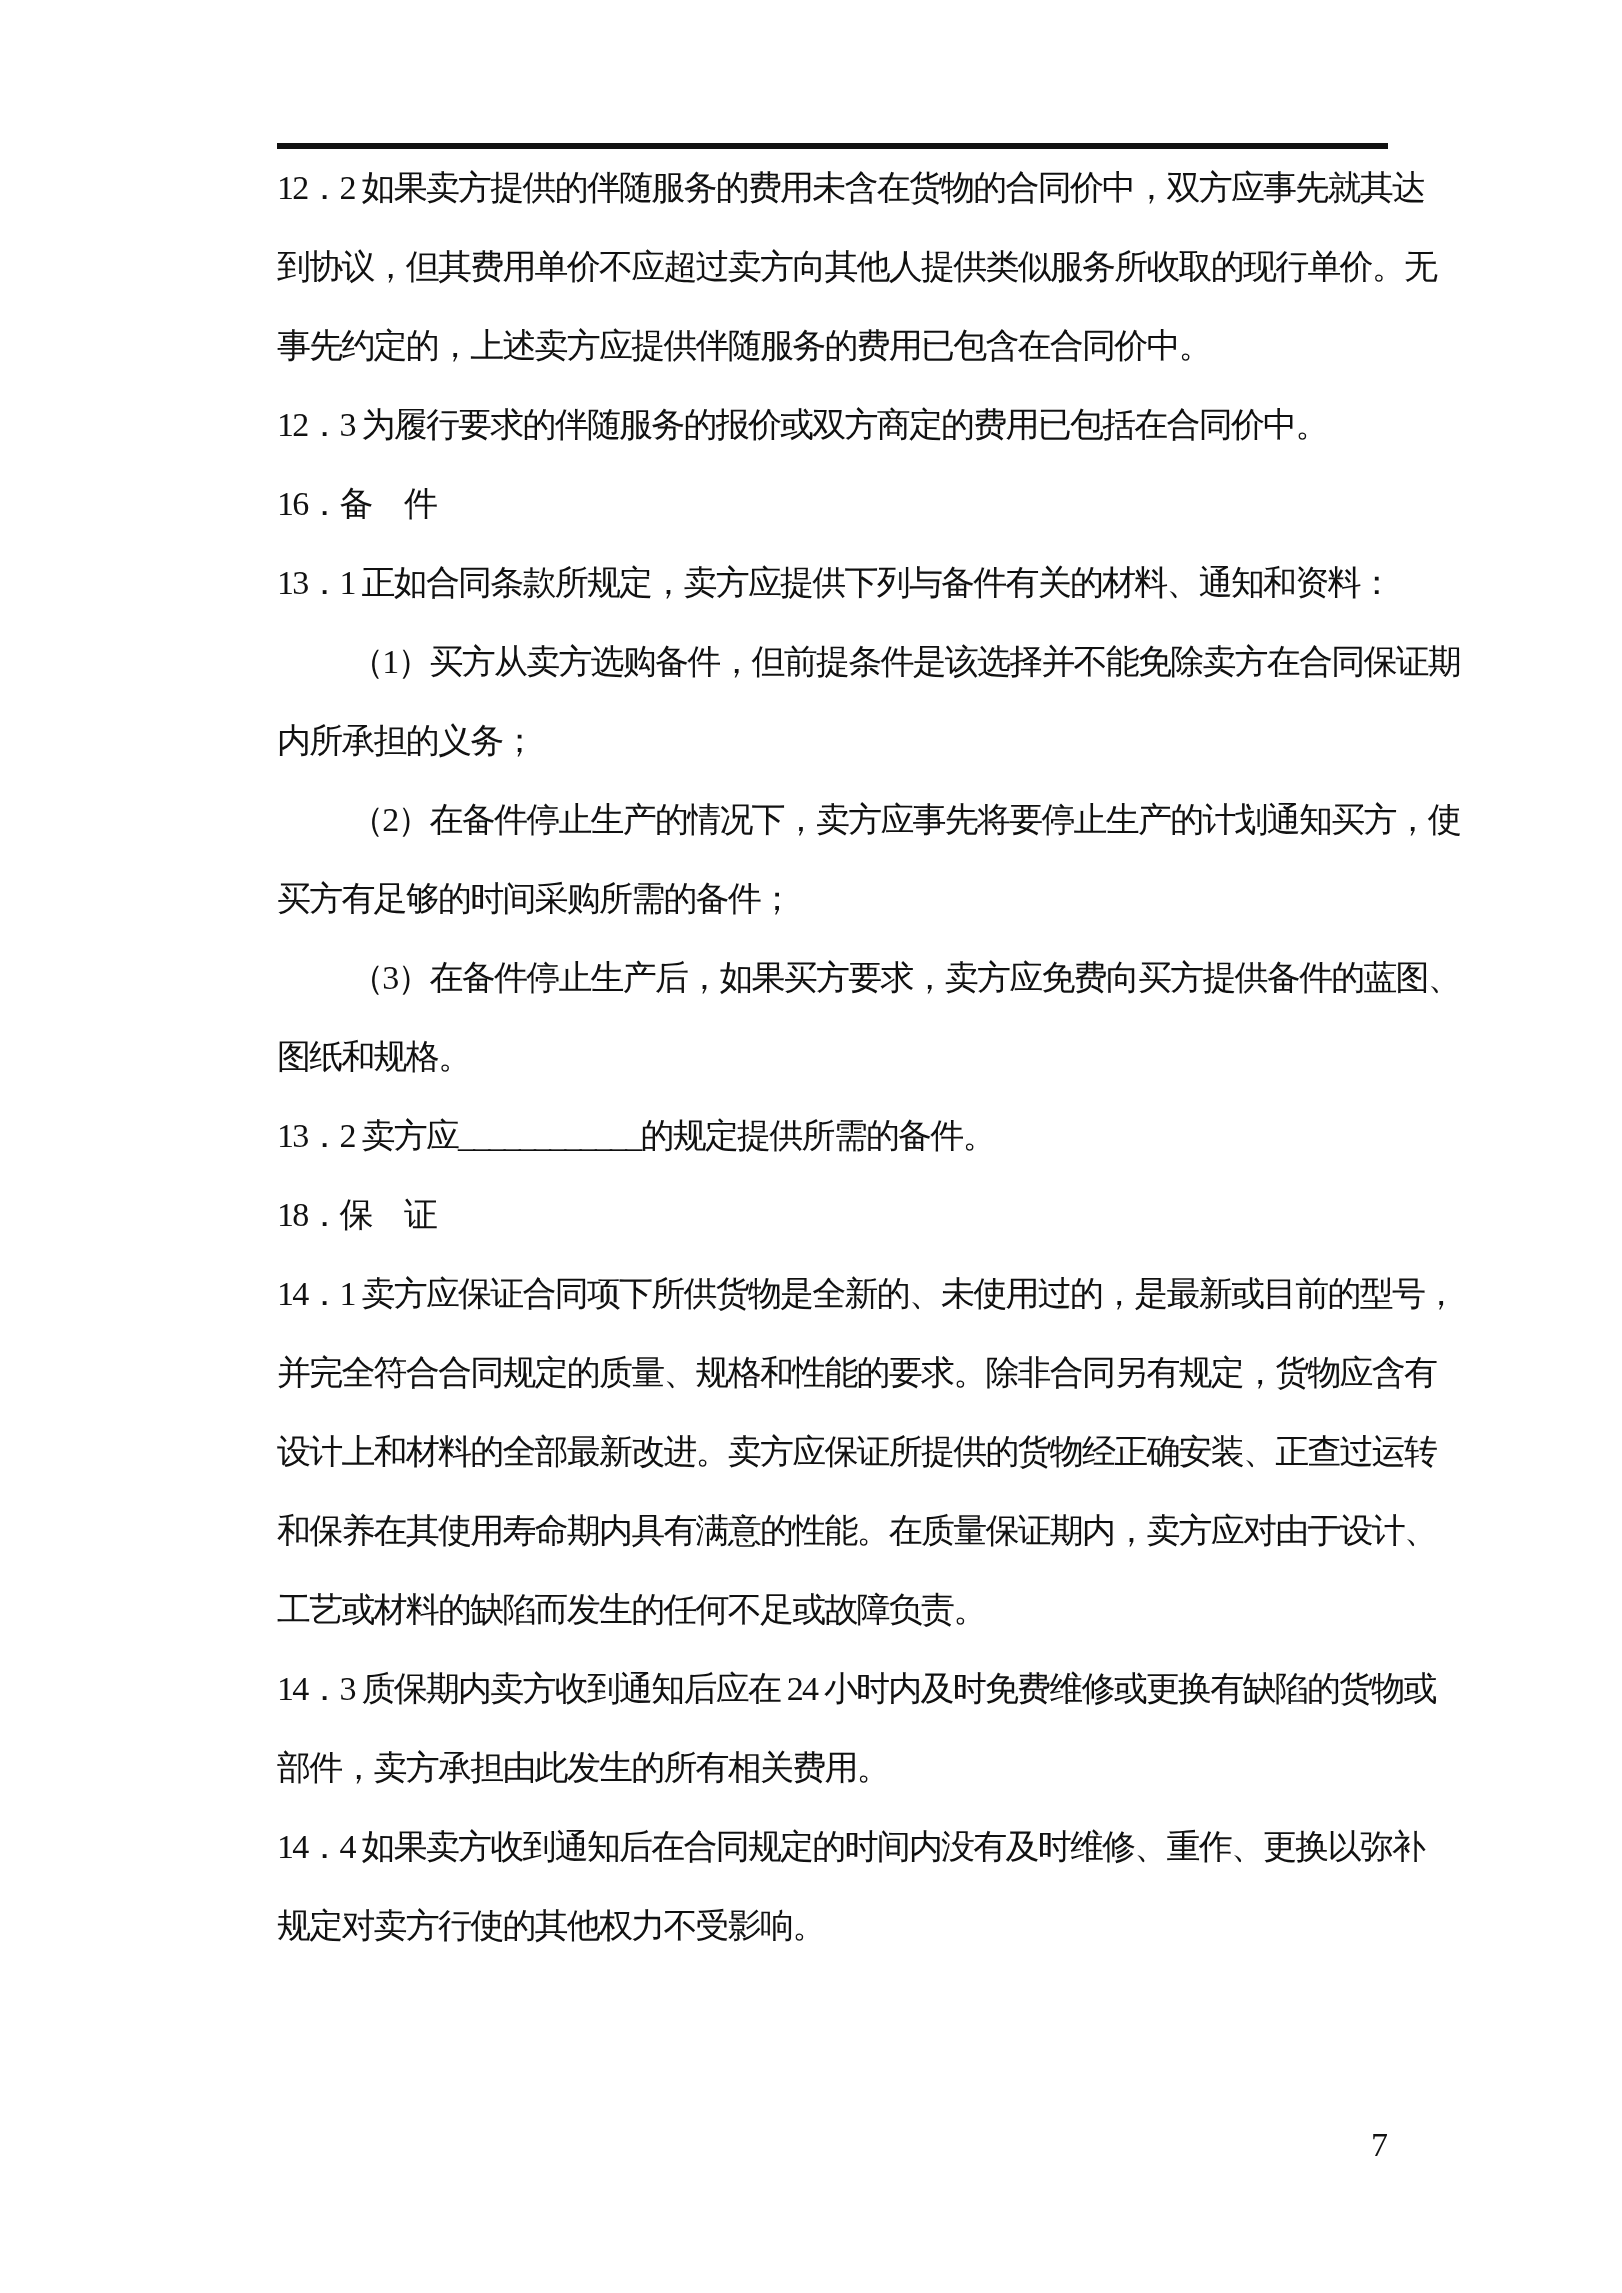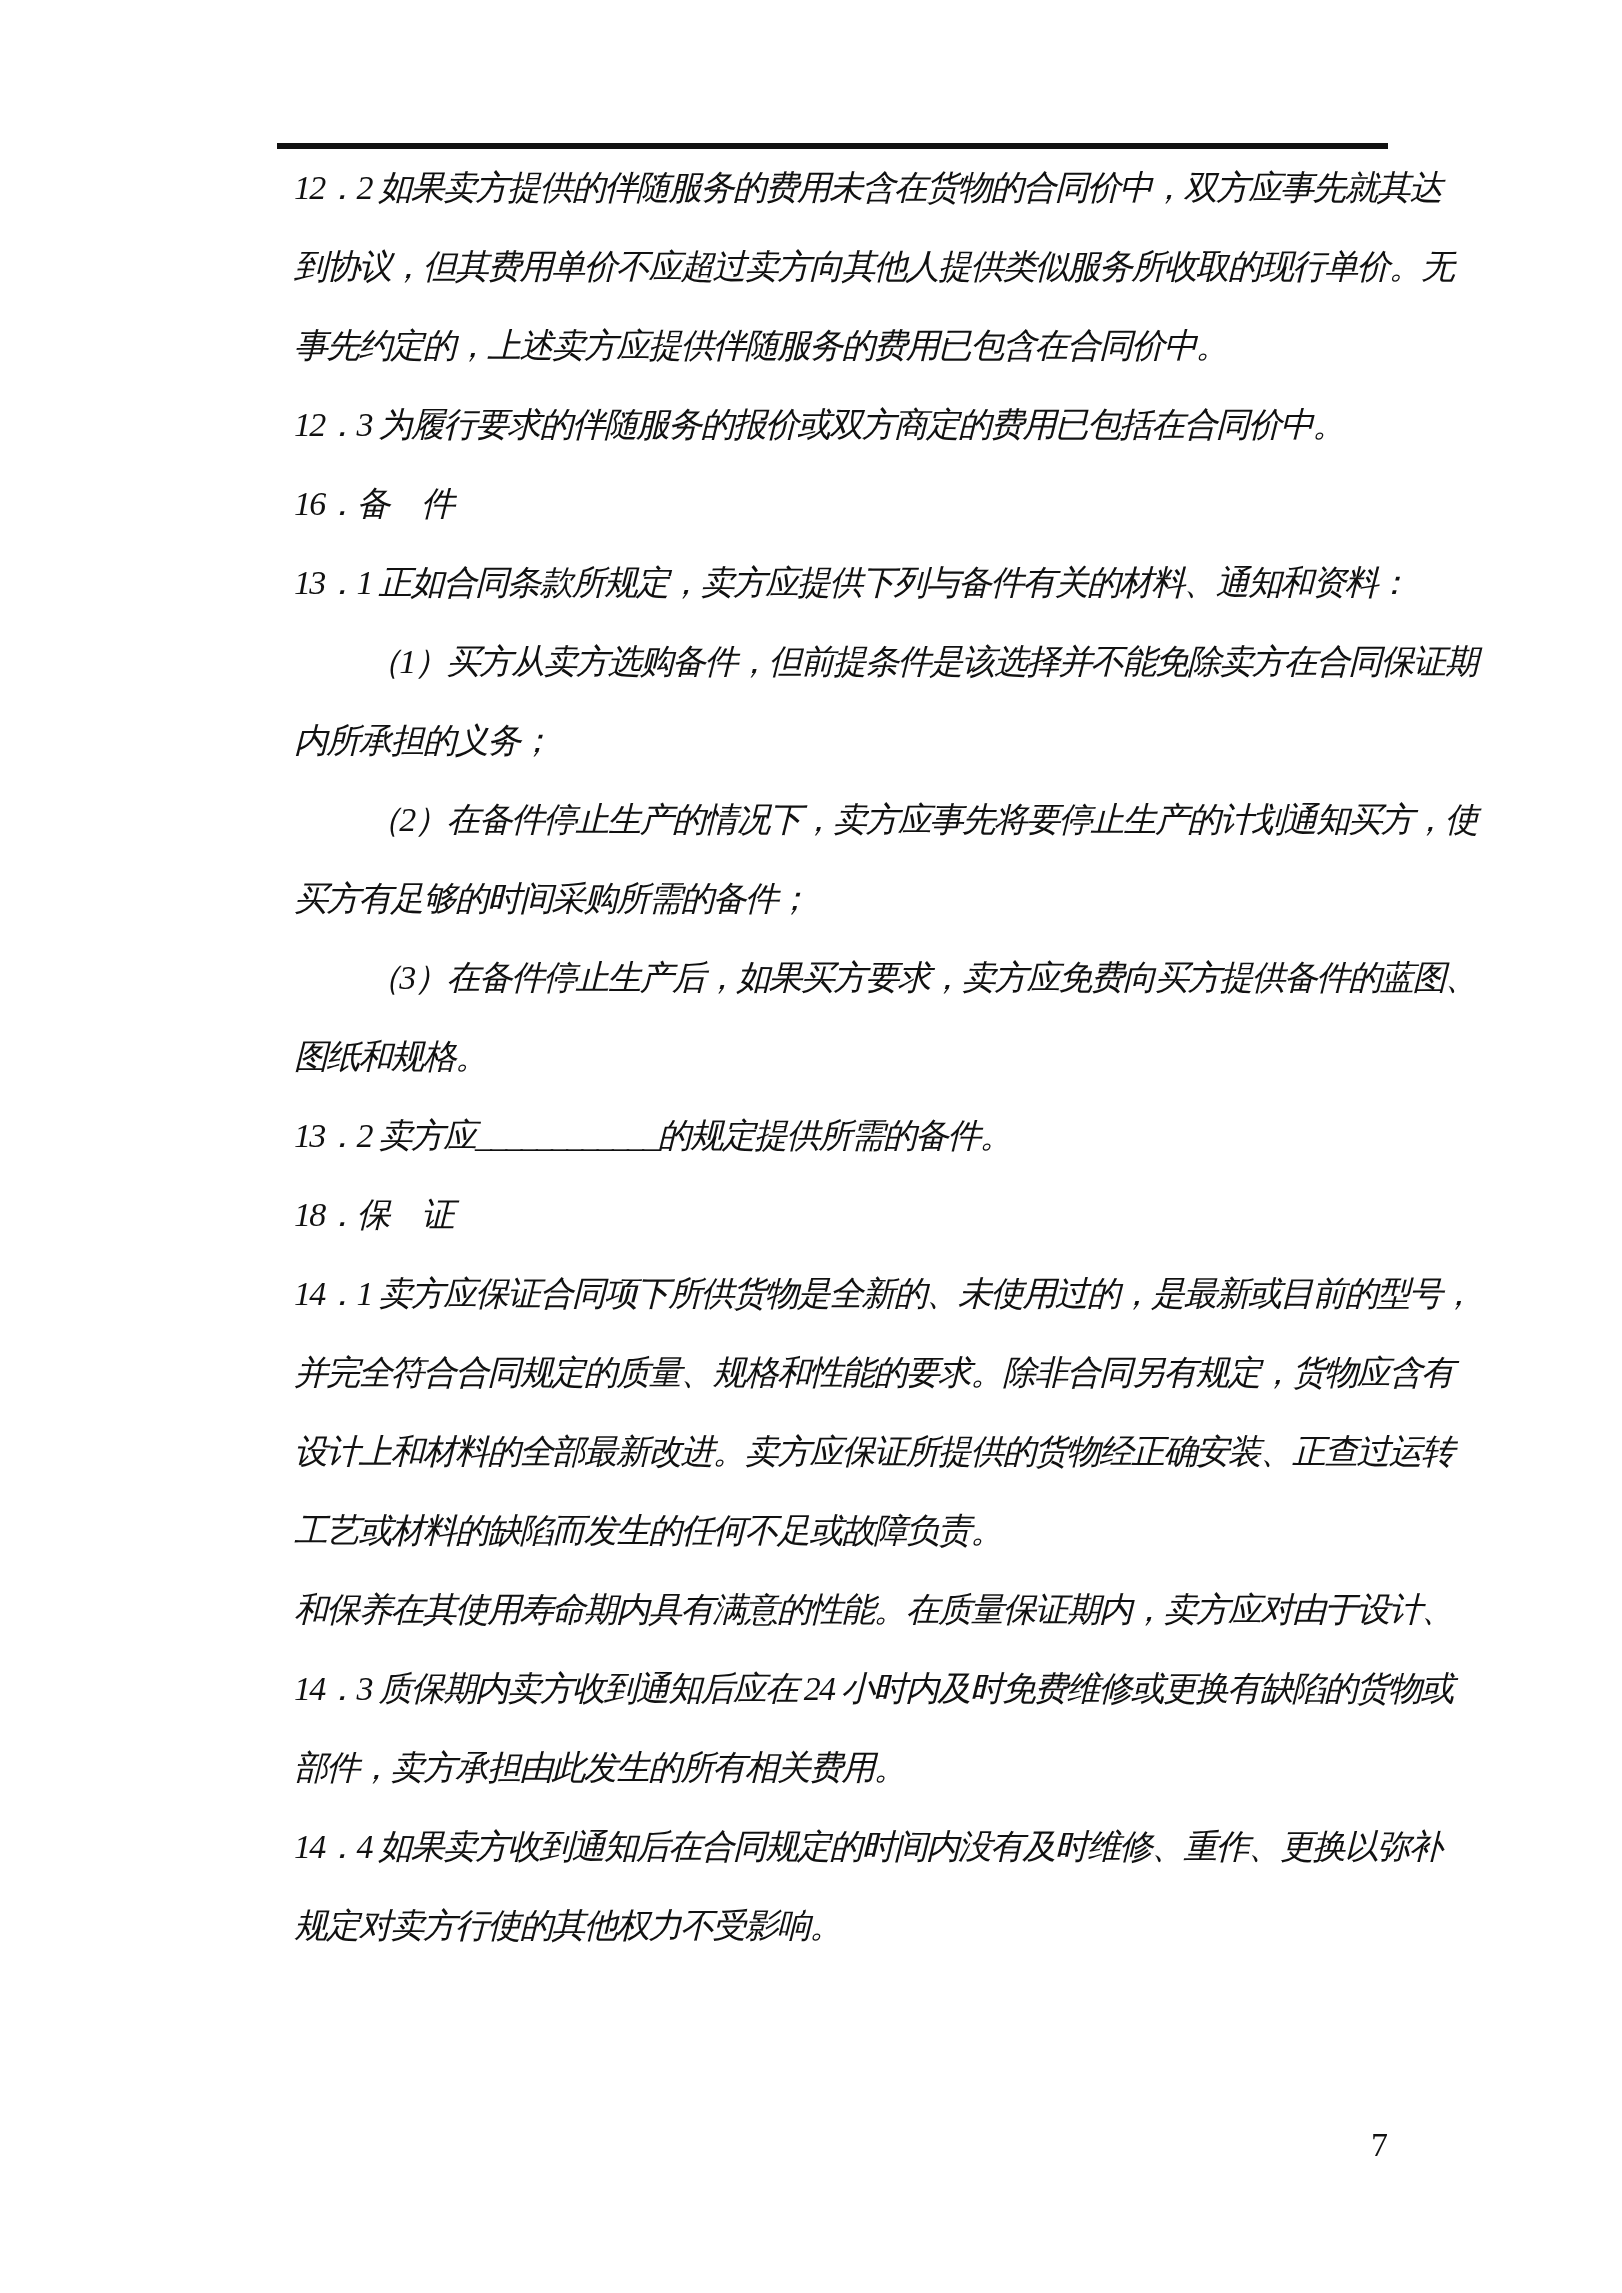--- a/index.html
+++ b/index.html
@@ -23,24 +23,23 @@
   .header-rule {
     position: absolute;
     left: 277px;
     top: 143px;
     width: 1111px;
     height: 5.5px;
     background: var(--rule-color, #111111);
   }
   .document-body {
     position: absolute;
-    left: 294px;
+    left: 277px;
     top: 148px;
     width: 1118px;
-    font-style: italic;
   }
   .line {
     height: 79px;
     line-height: 79px;
     font-size: 34px;
     letter-spacing: -1.8px;
     white-space: pre;
     text-align: left;
   }
   .line.indent {
@@ -73,22 +72,22 @@
       <div class="line">内所承担的义务；</div>
       <div class="line indent">（2）在备件停止生产的情况下，卖方应事先将要停止生产的计划通知买方，使</div>
       <div class="line">买方有足够的时间采购所需的备件；</div>
       <div class="line indent">（3）在备件停止生产后，如果买方要求，卖方应免费向买方提供备件的蓝图、</div>
       <div class="line">图纸和规格。</div>
       <div class="line">13．2 卖方应____________的规定提供所需的备件。</div>
       <div class="line">18．保　证</div>
       <div class="line">14．1 卖方应保证合同项下所供货物是全新的、未使用过的，是最新或目前的型号，</div>
       <div class="line">并完全符合合同规定的质量、规格和性能的要求。除非合同另有规定，货物应含有</div>
       <div class="line">设计上和材料的全部最新改进。卖方应保证所提供的货物经正确安装、正查过运转</div>
+      <div class="line">和保养在其使用寿命期内具有满意的性能。在质量保证期内，卖方应对由于设计、</div>
       <div class="line">工艺或材料的缺陷而发生的任何不足或故障负责。</div>
-      <div class="line">和保养在其使用寿命期内具有满意的性能。在质量保证期内，卖方应对由于设计、</div>
       <div class="line">14．3 质保期内卖方收到通知后应在 24 小时内及时免费维修或更换有缺陷的货物或</div>
       <div class="line">部件，卖方承担由此发生的所有相关费用。</div>
       <div class="line">14．4 如果卖方收到通知后在合同规定的时间内没有及时维修、重作、更换以弥补</div>
       <div class="line">规定对卖方行使的其他权力不受影响。</div>
     </div>
   <div class="page-number">7</div>
 </div>
 
 
 </body></html>

